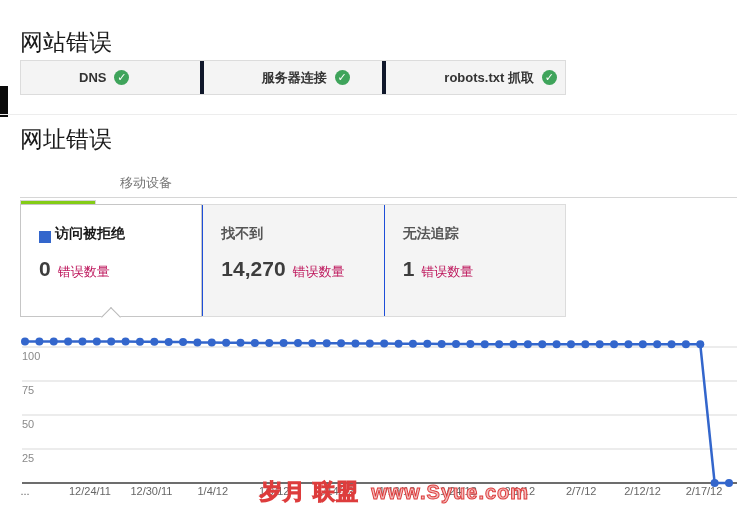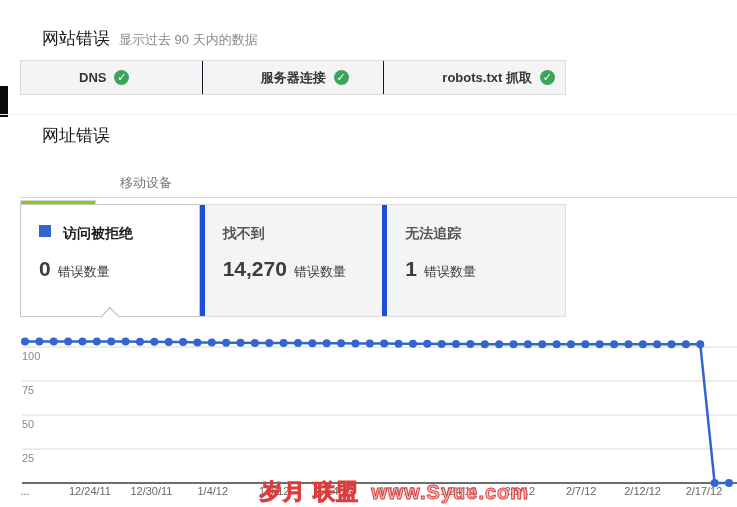--- a/index.html
+++ b/index.html
@@ -4,54 +4,54 @@
 <style>
   * { margin:0; padding:0; box-sizing:border-box; }
   html,body { width:737px; height:507px; background:#fff;
               font-family:"Liberation Sans","DejaVu Sans",sans-serif; color:#222; }
   #page { position:relative; width:737px; height:507px; overflow:hidden; background:#fff; }
 
   .black-strip { position:absolute; left:0; top:86px; width:8px; height:31px; background:#0a0a0a; }
 
   
   .sec-head { position:absolute; left:20px; display:flex; align-items:baseline; gap:9px; }
-  .sec-title { font-size:17px; color:#1a1a1a;margin-left:22px; }
+  .sec-title { font-size:23px; color:#1a1a1a; }
   .sec-sub { font-size:13px; color:#8a8a8a; }
 
   
   .checks { position:absolute; left:20px; top:60px; width:546px; height:35px;
             display:flex; background:#f4f4f4; border:1px solid #dcdcdc; }
   .check-cell { flex:1 1 0; display:flex; align-items:center; gap:8px; padding-left:18px; }
-  .check-cell + .check-cell { border-left:1px solid #0f172a;align-items:center; }
+  .check-cell + .check-cell { border-left:4px solid #0f172a;align-items:center; }
   .check-label { font-size:13px; font-weight:bold; color:#333;padding-left:40px; }
   .check-icon { width:15px; height:15px; border-radius:50%; background:#3fa45b; color:#fff;
                 font-size:11px; line-height:15px; text-align:center; flex:0 0 auto; }
 
   .divider { position:absolute; left:0; top:114px; width:737px; height:1px; background:#ededed; }
 
   
   .tabs { position:absolute; left:20px; top:168px; width:717px; height:30px;
           display:flex; border-bottom:1px solid #d6d6d6; }
   .tab { height:30px; line-height:29px; padding:0 24px; font-size:13px; color:#777; cursor:pointer; }
   .tab.active { background:#84cc16; border:1px solid #d6d6d6; border-bottom:1px solid #fff;
                 margin-bottom:-1px; font-weight:bold; color:#1a1a1a;margin-top:32px; }
 
   
   .stats { position:absolute; left:20px; top:204px; width:546px; height:113px;
            display:flex; background:#f4f4f4; border:1px solid #dcdcdc; }
   .stat { flex:1 1 0; padding:20px 0 0 18px; position:relative; }
-  .stat + .stat { border-left:5px solid #1d4ed8; }
+  .stat + .stat { border-left:1px solid #1d4ed8; }
   .stat.selected { background:#fff; border:1px solid #c6c6c6; margin:-1px 0 -1px -1px; }
-  .stat-title-row { display:flex; align-items:flex-start; gap:12px; }
+  .stat-title-row { display:flex; align-items:flex-end; gap:4px; }
   .legend-square { width:12px; height:12px; background:#3366cc; flex:0 0 auto; }
   .stat-title { font-size:14px; font-weight:bold; color:#555; }
   .stat.selected .stat-title { color:#1a1a1a; }
   .stat-count-row { margin-top:14px; display:flex; align-items:baseline; gap:7px; }
   .stat-count { font-size:21px; font-weight:bold; color:#3d3d3d; }
-  .stat-unit { font-size:13px; color:#404040; }
+  .stat-unit { font-size:13px; color:#be185d; }
   .caret { position:absolute; left:50%; bottom:-8px; width:14px; height:14px; background:#fff;
            border-left:1px solid #b9b9b9; border-top:1px solid #b9b9b9;
            transform:translateX(-50%) rotate(45deg); }
 
   
   .chart-wrap { position:absolute; left:0; top:328px; width:737px; height:179px; }
   svg text { font-family:"Liberation Sans","DejaVu Sans",sans-serif; }
 
   
   .watermark { position:absolute; left:260px; top:477px; white-space:nowrap; font-weight:bold;
@@ -61,21 +61,20 @@
 </style>
 </head>
 <body>
 
 <div id="page">
 
   <div class="black-strip"></div>
 
   <div class="sec-head" style="top:27px;">
     <span class="sec-title">网站错误</span>
-    <span class="sec-sub">显示过去 90 天内的数据</span>
   </div>
 
   <div class="checks">
     <div class="check-cell">
       <span class="check-label">DNS</span>
       <span class="check-icon">✓</span>
     </div>
     <div class="check-cell">
       <span class="check-label">服务器连接</span>
       <span class="check-icon">✓</span>

